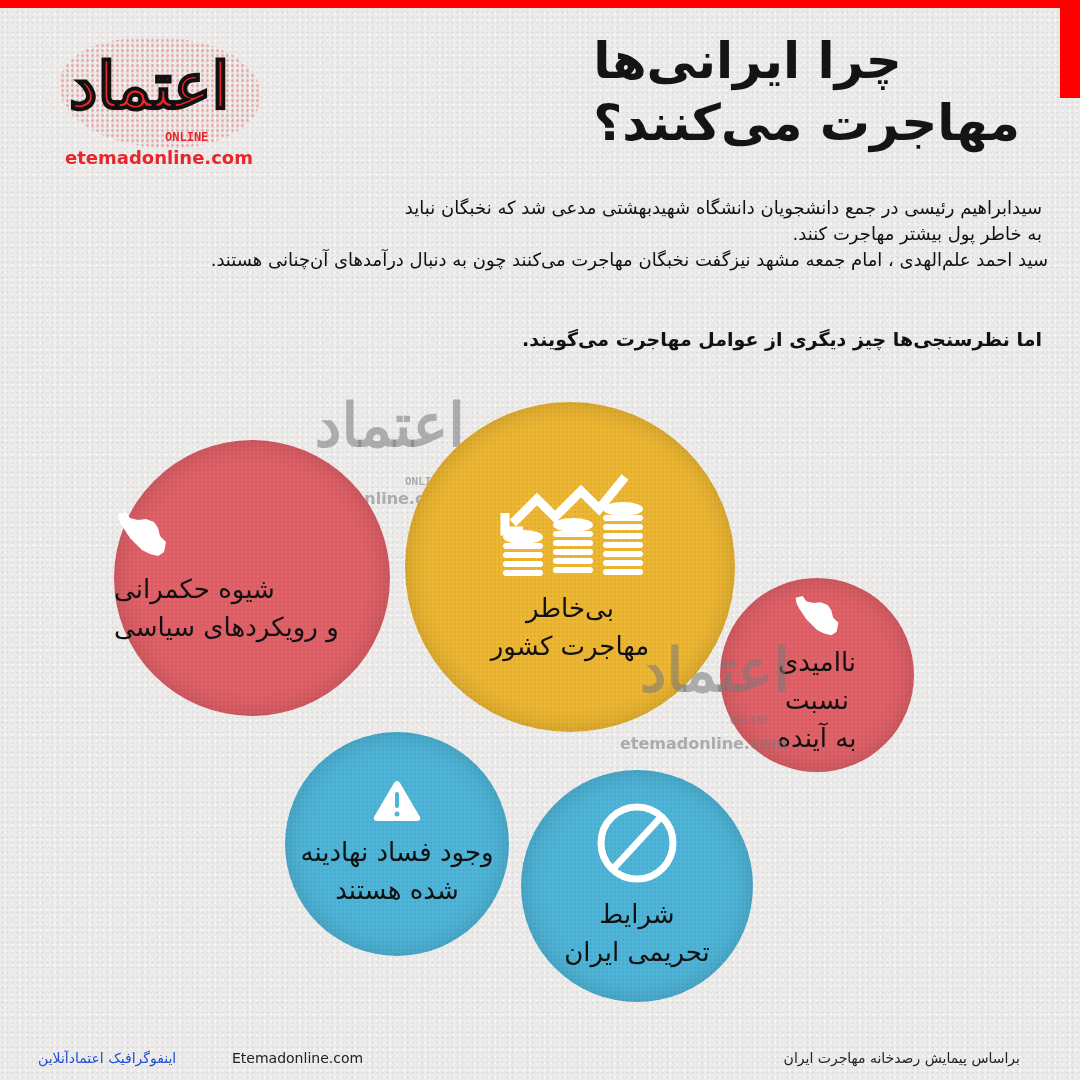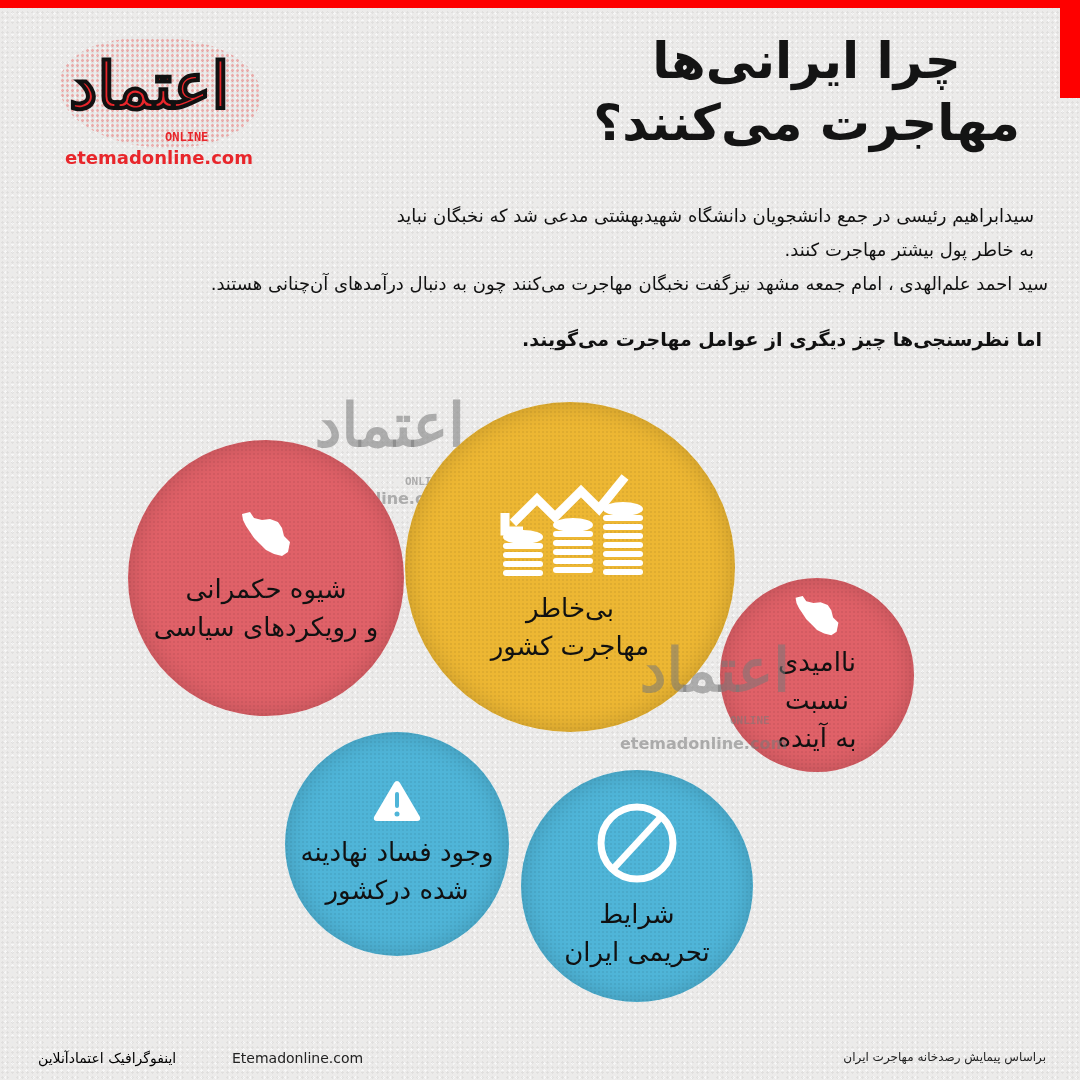--- a/index.html
+++ b/index.html
@@ -20,48 +20,48 @@
   .logo { position: absolute; left: 55px; top: 30px; width: 210px; height: 140px; }
   .logo .map { position: absolute; left: 5px; top: 8px; width: 200px; height: 110px;
     background-image: radial-gradient(rgba(230,60,60,0.45) 1.2px, transparent 1.6px);
     background-size: 5px 5px; border-radius: 40% 50% 45% 55%; opacity: .8; }
   .logo .word { position: absolute; left: 14px; top: 24px; font-family: "DejaVu Serif", serif;
     font-size: 64px; font-weight: bold; color: #e8262b; -webkit-text-stroke: 2px #111; direction: rtl; line-height: 1; }
   .logo-wrap { position:absolute; left:0; top:0; width:270px; height:175px; }
   .logo-wrap .online { position:absolute; left: 165px; top: 130px; font-size: 12px; font-weight:bold; color:#e8262b; font-family:"DejaVu Sans Mono", monospace;}
   .logo-wrap .site { position:absolute; left: 65px; top: 147px; font-size: 18px; font-weight:bold; color:#e8262b; }
 
-  .title { position: absolute; right: 60px; top: 30px; direction: rtl; text-align: center;
+  .title { position: absolute; right: 60px; top: 30px; direction: rtl; text-align: left;
     font-family: "DejaVu Sans", sans-serif; font-weight: bold; font-size: 50px; line-height: 62px; color: #141414; }
 
   .intro { position: absolute; right: 38px; top: 195px; width: 1040px; direction: rtl; text-align: right;
     font-size: 18px; line-height: 26px; color: #111; }
-  .intro p { margin: 8px; }
+  .intro p { margin: 0; }
   .subhead { position: absolute; right: 38px; top: 328px; direction: rtl; text-align: left;
     font-size: 19px; font-weight: bold; color: #111; }
 
   .wm { position: absolute; color: rgba(120,120,120,0.55); font-weight: bold; pointer-events: none; }
   .wm .w-word { font-family: "DejaVu Serif", serif; font-size: 60px; line-height: 1; direction: rtl; }
   .wm .w-online { font-size: 11px; font-family: "DejaVu Sans Mono", monospace; position: absolute; }
   .wm .w-site { font-size: 16px; position: absolute; white-space: nowrap; }
 
   .circle { position: absolute; border-radius: 50%; display: flex; flex-direction: column;
     align-items: center; justify-content: center; text-align: center; direction: rtl;
     box-shadow: inset 0 0 24px rgba(0,0,0,0.18);
     background-image: radial-gradient(rgba(0,0,0,0.06) 1px, transparent 1.3px);
     background-size: 4px 4px; }
   .circle .label { font-size: 26px; line-height: 38px; color: #111; }
   .c-red { background-color: #e06168; }
   .c-yellow { background-color: #edb733; }
   .c-blue { background-color: #4fb5d8; }
   .icon { margin-bottom: 10px; }
 
-  .footer-left-a { position: absolute; left: 38px; top: 1050px; font-size: 14px; direction: rtl; color: #000000; }
+  .footer-left-a { position: absolute; left: 38px; top: 1050px; font-size: 14px; direction: rtl; color: #1d4ed8; }
   .footer-mid { position: absolute; left: 232px; top: 1050px; font-size: 14px; color: #222; }
-  .footer-right { position: absolute; right: 34px; top: 1050px; font-size: 12px; direction: rtl; color: #222; }
+  .footer-right { position: absolute; right: 60px; top: 1050px; font-size: 14px; direction: rtl; color: #222; }
 </style>
 </head>
 <body>
 
 <div class="top-bar"></div>
 <div class="side-bar"></div>
 
 <div class="logo">
   <div class="map"></div>
   <div class="word">اعتماد</div>
@@ -82,21 +82,21 @@
   <p style="margin-right:-6px">سید احمد علم‌الهدی ، امام جمعه مشهد  نیزگفت نخبگان مهاجرت می‌کنند چون به دنبال درآمدهای آن‌چنانی هستند.</p>
 </div>
 <div class="subhead">اما نظرسنجی‌ها چیز دیگری از عوامل مهاجرت می‌گویند.</div>
 
 <div class="wm" style="left:285px; top:395px; width:180px; height:120px;">
   <div class="w-word">اعتماد</div>
   <span class="w-online" style="left:120px; top:80px;">ONLINE</span>
   <span class="w-site" style="left:0px; top:94px;">etemadonline.com</span>
 </div>
 
-<div class="circle c-red" style="left:128px; top:440px; width:276px; height:276px;">
+<div class="circle c-red" style="left:114px; top:440px; width:276px; height:276px;align-items:flex-end;">
   <svg class="icon" width="56" height="50" viewBox="0 0 56 50">
     <path d="M4 4 L12 2 L16 8 L24 10 L32 9 L40 12 L44 18 L46 26 L52 32 L50 42 L44 46 L36 44 L28 40 L22 34 L16 28 L12 22 L8 16 L5 10 Z" fill="#ffffff"></path>
   </svg>
   <div class="label">شیوه حکمرانی</div>
   <div class="label">و رویکردهای سیاسی</div>
 </div>
 
 <div class="circle c-yellow" style="left:405px; top:402px; width:330px; height:330px;">
   <svg class="icon" width="150" height="110" viewBox="0 0 150 110">
     <path d="M130 8 L104 40 L86 22 L60 48 L42 30 L18 54" stroke="#fff" stroke-width="9" fill="none" stroke-linejoin="miter"></path>
@@ -142,21 +142,21 @@
   <span class="w-site" style="left:10px; top:94px;">etemadonline.com</span>
 </div>
 
 <div class="circle c-blue" style="left:285px; top:732px; width:224px; height:224px;">
   <svg class="icon" width="50" height="44" viewBox="0 0 50 44">
     <path d="M25 2 Q27 2 28 4 L48 38 Q49 42 45 42 L5 42 Q1 42 2 38 L22 4 Q23 2 25 2 Z" fill="#fff"></path>
     <rect x="23" y="13" width="4" height="16" rx="2" fill="#4fb5d8"></rect>
     <circle cx="25" cy="35" r="2.5" fill="#4fb5d8"></circle>
   </svg>
   <div class="label">وجود فساد نهادینه</div>
-  <div class="label">شده درکشور</div>
+  <div class="label">شده هستند</div>
 </div>
 
 <div class="circle c-blue" style="left:521px; top:770px; width:232px; height:232px;">
   <svg class="icon" width="84" height="84" viewBox="0 0 84 84">
     <circle cx="42" cy="42" r="36" stroke="#fff" stroke-width="7" fill="none"></circle>
     <line x1="18" y1="68" x2="66" y2="16" stroke="#fff" stroke-width="7"></line>
   </svg>
   <div class="label">شرایط</div>
   <div class="label">تحریمی ایران</div>
 </div>

